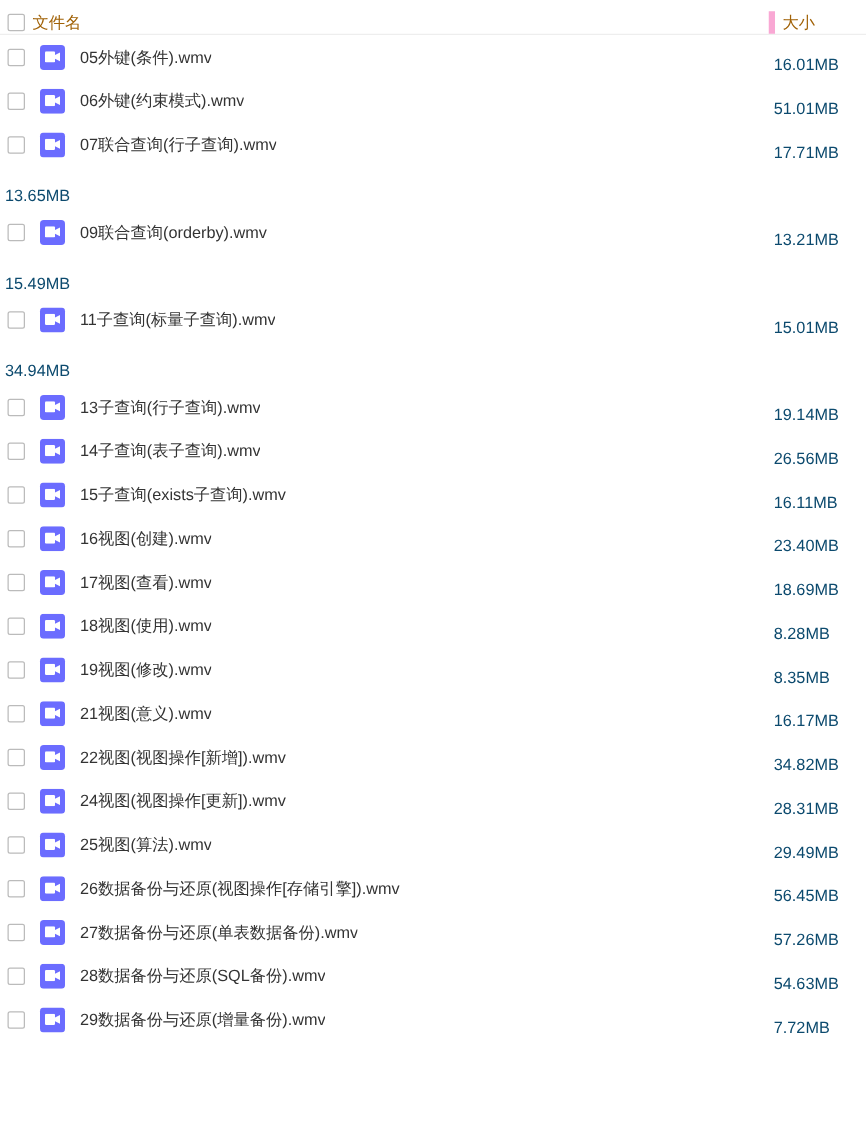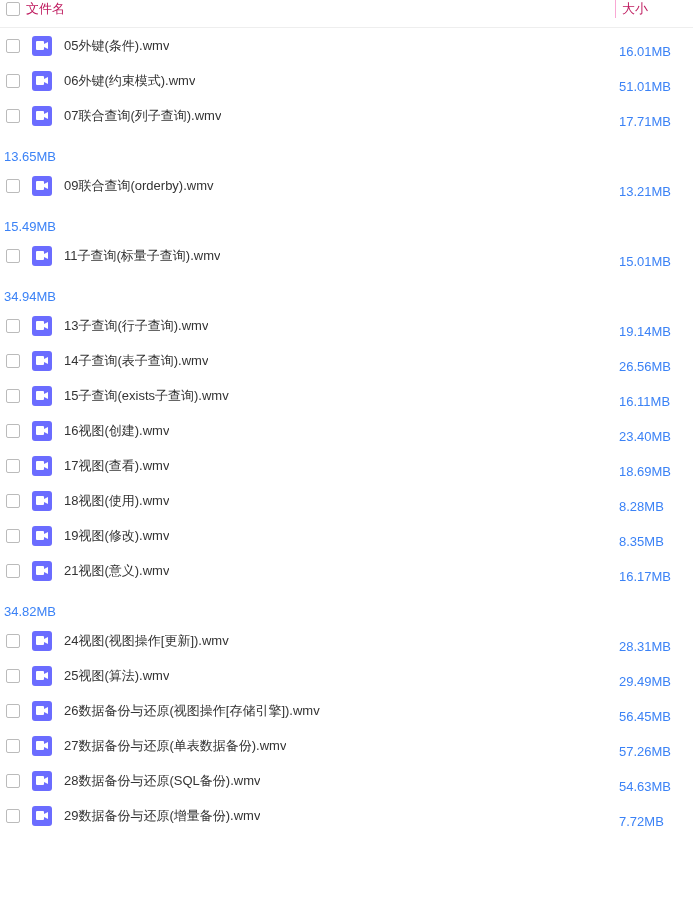--- a/index.html
+++ b/index.html
@@ -6,54 +6,54 @@
 body {
   font-family: "Microsoft YaHei", Arial, sans-serif;
   font-size: 13px;
   color: #333;
   background: #fff;
   width: 693px;
 }
 .header {
   display: flex;
   height: 28px;
-  align-items: flex-start;
+  align-items: flex-end;
   border-bottom: 1px solid #eee;
-  color: #be185d;
+  color: #a16207;
   font-size: 13px;
 }
 .col-name-h {
   flex: 1;
   display: flex;
   align-items: center;
   padding-left: 6px;
 }
 .col-size-h {
   width: 78px;
-  border-left: 1px solid #f9a8d4;
+  border-left: 5px solid #f9a8d4;
   padding-left: 6px;
 }
 .rows { }
 .row {
   display: flex;
   align-items: center;
   height: 35px;
 }
 .col-name {
   flex: 1;
   display: flex;
   align-items: center;
   padding-left: 6px;
   gap: 12px;
   overflow: hidden;
 }
 .col-size {
   width: 78px;
   padding-left: 4px;
-  color: #3b82f6;
+  color: #0c4a6e;
   font-size: 13px;
   margin-top: 12px;
 }
 .checkbox {
   width: 14px;
   height: 14px;
   border: 1px solid #bbb;
   border-radius: 2px;
   background: #fff;
   flex-shrink: 0;
@@ -121,21 +121,21 @@
     </div>
     <div class="row">
       <div class="col-name">
         <div class="checkbox"></div>
         <div class="file-icon">
           <svg width="12" height="9" viewBox="0 0 12 9">
             <rect x="0" y="0" width="8" height="9" rx="1" fill="#fff"></rect>
             <path d="M8 3 L12 1 L12 8 L8 6 Z" fill="#fff"></path>
           </svg>
         </div>
-        <span class="filename">07联合查询(列子查询).wmv</span>
+        <span class="filename">07联合查询(行子查询).wmv</span>
       </div>
       <div class="col-size">17.71MB</div>
     </div>
     <div class="row">
       <div class="col-size">13.65MB</div>
     </div>
     <div class="row">
       <div class="col-name">
         <div class="checkbox"></div>
         <div class="file-icon">
@@ -265,20 +265,30 @@
           <svg width="12" height="9" viewBox="0 0 12 9">
             <rect x="0" y="0" width="8" height="9" rx="1" fill="#fff"></rect>
             <path d="M8 3 L12 1 L12 8 L8 6 Z" fill="#fff"></path>
           </svg>
         </div>
         <span class="filename">21视图(意义).wmv</span>
       </div>
       <div class="col-size">16.17MB</div>
     </div>
     <div class="row">
+      <div class="col-name">
+        <div class="checkbox"></div>
+        <div class="file-icon">
+          <svg width="12" height="9" viewBox="0 0 12 9">
+            <rect x="0" y="0" width="8" height="9" rx="1" fill="#fff"></rect>
+            <path d="M8 3 L12 1 L12 8 L8 6 Z" fill="#fff"></path>
+          </svg>
+        </div>
+        <span class="filename">22视图(视图操作[新增]).wmv</span>
+      </div>
       <div class="col-size">34.82MB</div>
     </div>
     <div class="row">
       <div class="col-name">
         <div class="checkbox"></div>
         <div class="file-icon">
           <svg width="12" height="9" viewBox="0 0 12 9">
             <rect x="0" y="0" width="8" height="9" rx="1" fill="#fff"></rect>
             <path d="M8 3 L12 1 L12 8 L8 6 Z" fill="#fff"></path>
           </svg>

